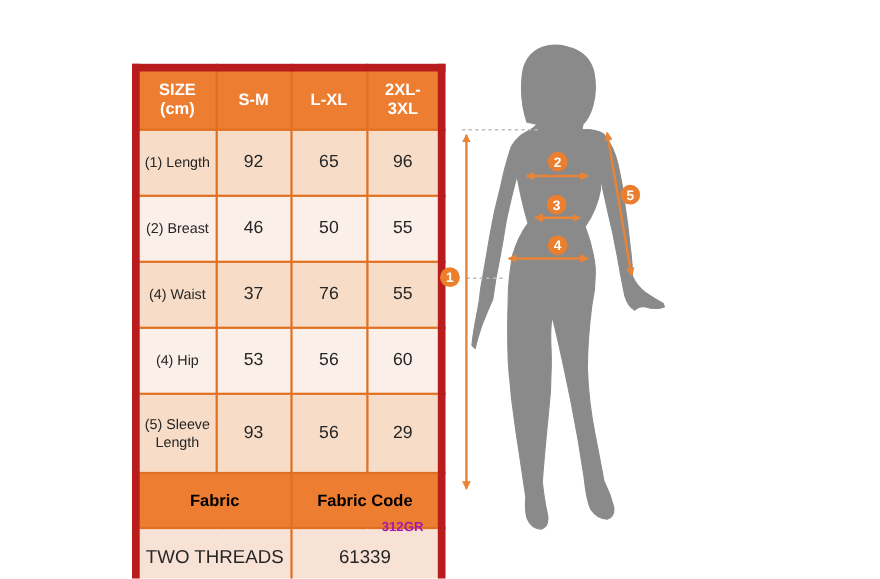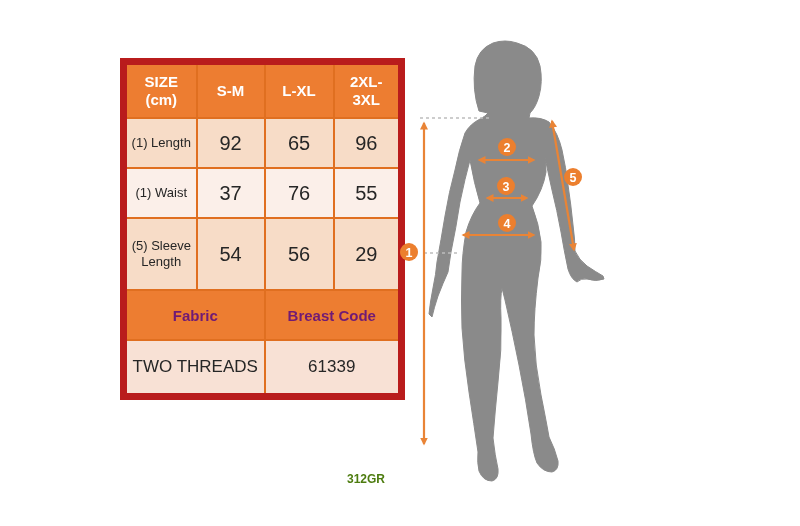--- a/index.html
+++ b/index.html
@@ -29,35 +29,35 @@
   }
   tr.head-row th {
     background: #ED7D31;
     color: #ffffff;
     font-size: 15px;
     font-weight: bold;
     line-height: 1.18;
     height: 48px;
   }
   tbody.measures td.label-cell { font-size: 13px; line-height: 1.25; }
-  tbody.measures td.value-cell { font-size: 20px; }
+  tbody.measures td.value-cell { font-size: 16px; }
   tbody.measures tr:nth-child(odd) td { background: #F7DCC7; }
   tbody.measures tr:nth-child(even) td { background: #FBEFE9; }
-  tbody.measures tr { height: 50px; }
+  tbody.measures tr { height: 60px; }
   tbody.measures tr.tall { height: 72px; }
   tr.fabric-head th {
-    background: #ED7D31; color: #701a75;
+    background: #ED7D31; color: #000000;
     font-size: 15px; font-weight: bold; height: 44px;
   }
   tr.fabric-data td {
     background: #F8E1D5; font-size: 17px; height: 48px;
   }
   .footnote {
     position: absolute; left: 107px; top: 472px; width: 278px;
-    text-align: right; font-size: 12px; font-weight: 600; color: #4d7c0f;
+    text-align: right; font-size: 12px; font-weight: 600; color: #a21caf;
   }
 
   
   svg.figure { position: absolute; left: 400px; top: 20px; width: 230px; height: 490px; }
   .sil { fill: #8A8A8A; stroke: #8A8A8A; stroke-width: 1; stroke-linejoin: round; }
   .dash { stroke: #BDBDBD; stroke-width: 1.4; stroke-dasharray: 3 3; fill: none; }
   .arrow { stroke: #E98436; stroke-width: 2.2; fill: none; }
   .badge { fill: #EC7F2E; }
   .badge-num {
     fill: #ffffff; font-family: "Liberation Sans", sans-serif;
@@ -85,36 +85,48 @@
       </tr>
     </thead>
     <tbody class="measures">
       <tr>
         <td class="label-cell">(1) Length</td>
         <td class="value-cell">92</td>
         <td class="value-cell">65</td>
         <td class="value-cell">96</td>
       </tr>
       <tr>
-        <td class="label-cell">(1) Waist</td>
+        <td class="label-cell">(2) Breast</td>
+        <td class="value-cell">46</td>
+        <td class="value-cell">50</td>
+        <td class="value-cell">55</td>
+      </tr>
+      <tr>
+        <td class="label-cell">(4) Waist</td>
         <td class="value-cell">37</td>
         <td class="value-cell">76</td>
         <td class="value-cell">55</td>
       </tr>
+      <tr>
+        <td class="label-cell">(4) Hip</td>
+        <td class="value-cell">53</td>
+        <td class="value-cell">56</td>
+        <td class="value-cell">60</td>
+      </tr>
       <tr class="tall">
         <td class="label-cell">(5) Sleeve Length</td>
-        <td class="value-cell">54</td>
+        <td class="value-cell">93</td>
         <td class="value-cell">56</td>
         <td class="value-cell">29</td>
       </tr>
     </tbody>
     <tbody>
       <tr class="fabric-head">
         <th colspan="2">Fabric</th>
-        <th colspan="2">Breast Code</th>
+        <th colspan="2">Fabric Code</th>
       </tr>
       <tr class="fabric-data">
         <td colspan="2">TWO THREADS</td>
         <td colspan="2">61339</td>
       </tr>
     </tbody>
   </table>
 
   <div class="footnote">312GR</div>
 

